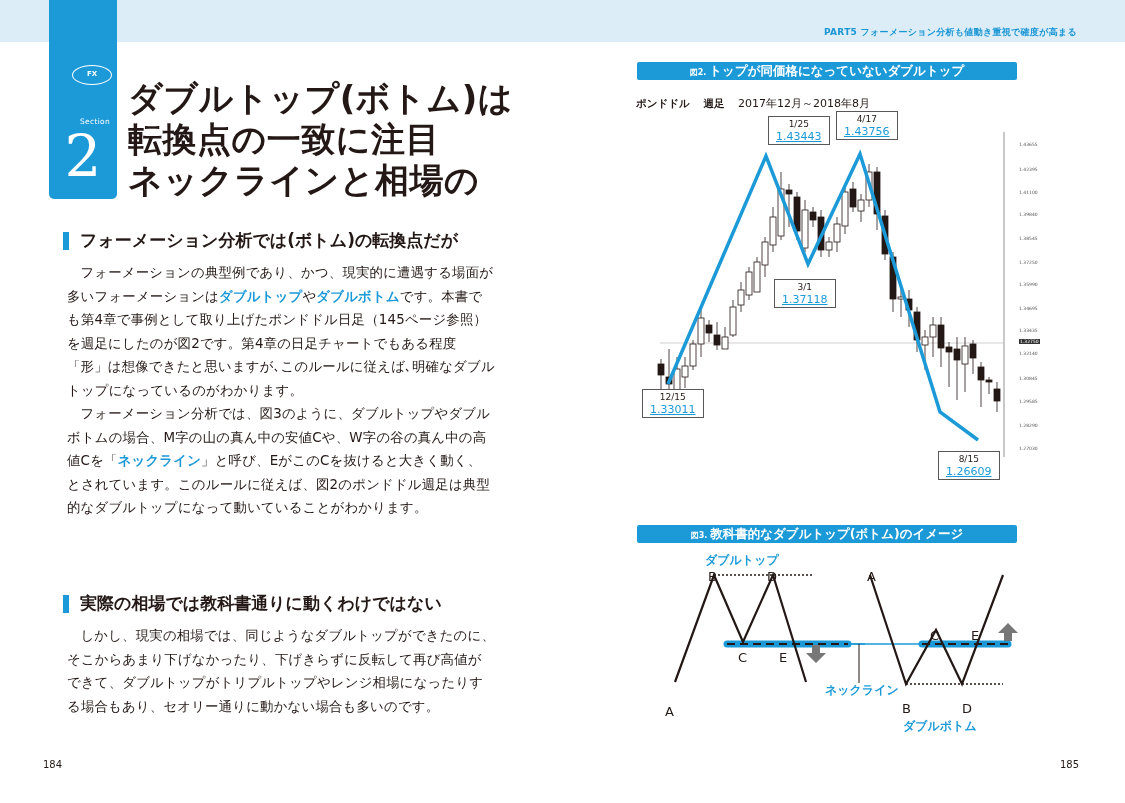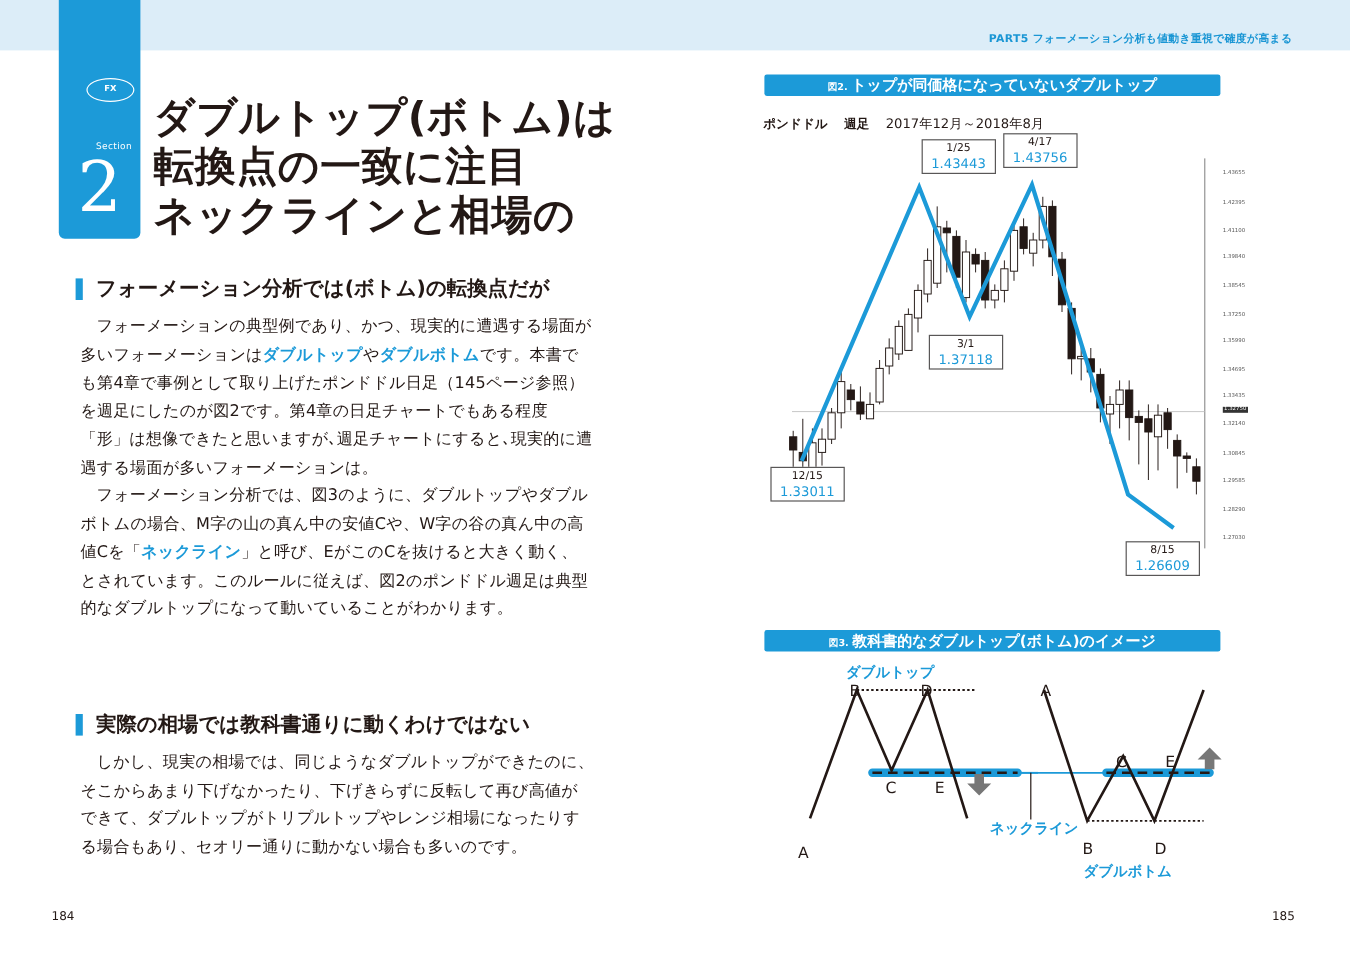--- a/index.html
+++ b/index.html
@@ -38,21 +38,21 @@
 
   .chart-caption { position: absolute; left: 636px; top: 96px; font-size: 10.5px; font-weight: bold; color: #231815; }
   .chart-caption .pair { margin-right: 10px; }
   .chart-caption .period { font-weight: normal; font-size: 11px; text-align: right; }
 
   .chart-svg { position: absolute; left: 640px; top: 112px; }
   .diagram-svg { position: absolute; left: 640px; top: 545px; }
 
   .callout { position: absolute; background: #fff; border: 1px solid #595757; text-align: center; padding: 2px 7px 1px; }
   .callout .date { font-size: 9px; color: #231815; line-height: 11px; }
-  .callout .price { font-size: 11px; color: #1c9ad8; line-height: 13px; }
+  .callout .price { font-size: 11px; color: #1c9ad8; line-height: 13px; text-decoration: underline; }
 
   .axis-labels { position: absolute; left: 1019px; top: 140px; width: 30px; }
   .axis-label { position: absolute; left: 0; font-size: 4.5px; color: #555; white-space: nowrap; }
   .axis-label.current { background: #333; color: #fff; padding: 0 1px; }
 
   .diag-label { position: absolute; font-size: 13px; color: #231815; }
   .diag-title { position: absolute; font-size: 12px; font-weight: bold; color: #1c9ad8; }
 </style>
 </head>
 <body>
@@ -68,21 +68,21 @@
 
 <div class="page-title">
   <div>ダブルトップ(ボトム)は</div>
   <div>転換点の一致に注目</div>
   <div>ネックラインと相場の</div>
 </div>
 
 <div class="subhead subhead-1">フォーメーション分析では(ボトム)の転換点だが</div>
 
 <div class="body-text body-1">
-  <p><span>フォーメーションの典型例であり、かつ、現実的に遭遇する場面が多いフォーメーションは</span><span class="hl">ダブルトップ</span><span>や</span><span class="hl">ダブルボトム</span><span>です。本書でも第4章で事例として取り上げたポンドドル日足（145ページ参照）を週足にしたのが図2です。第4章の日足チャートでもある程度「形」は想像できたと思いますが､週足チャートにすると､現実的に遭遇する場面が多いフォーメーションは。</span></p>
+  <p><span>フォーメーションの典型例であり、かつ、現実的に遭遇する場面が多いフォーメーションは</span><span class="hl">ダブルトップ</span><span>や</span><span class="hl">ダブルボトム</span><span>です。本書でも第4章で事例として取り上げたポンドドル日足（145ページ参照）を週足にしたのが図2です。第4章の日足チャートでもある程度「形」は想像できたと思いますが､このルールに従えば､明確なダブルトップになっているのがわかります。</span></p>
   <p><span>フォーメーション分析では、図3のように、ダブルトップやダブルボトムの場合、M字の山の真ん中の安値Cや、W字の谷の真ん中の高値Cを「</span><span class="hl">ネックライン</span><span>」と呼び、EがこのCを抜けると大きく動く、とされています。このルールに従えば、図2のポンドドル週足は典型的なダブルトップになって動いていることがわかります。</span></p>
 </div>
 
 <div class="subhead subhead-2">実際の相場では教科書通りに動くわけではない</div>
 
 <div class="body-text body-2">
   <p>しかし、現実の相場では、同じようなダブルトップができたのに、そこからあまり下げなかったり、下げきらずに反転して再び高値ができて、ダブルトップがトリプルトップやレンジ相場になったりする場合もあり、セオリー通りに動かない場合も多いのです。</p>
 </div>
 
 <div class="folio folio-left">184</div>

